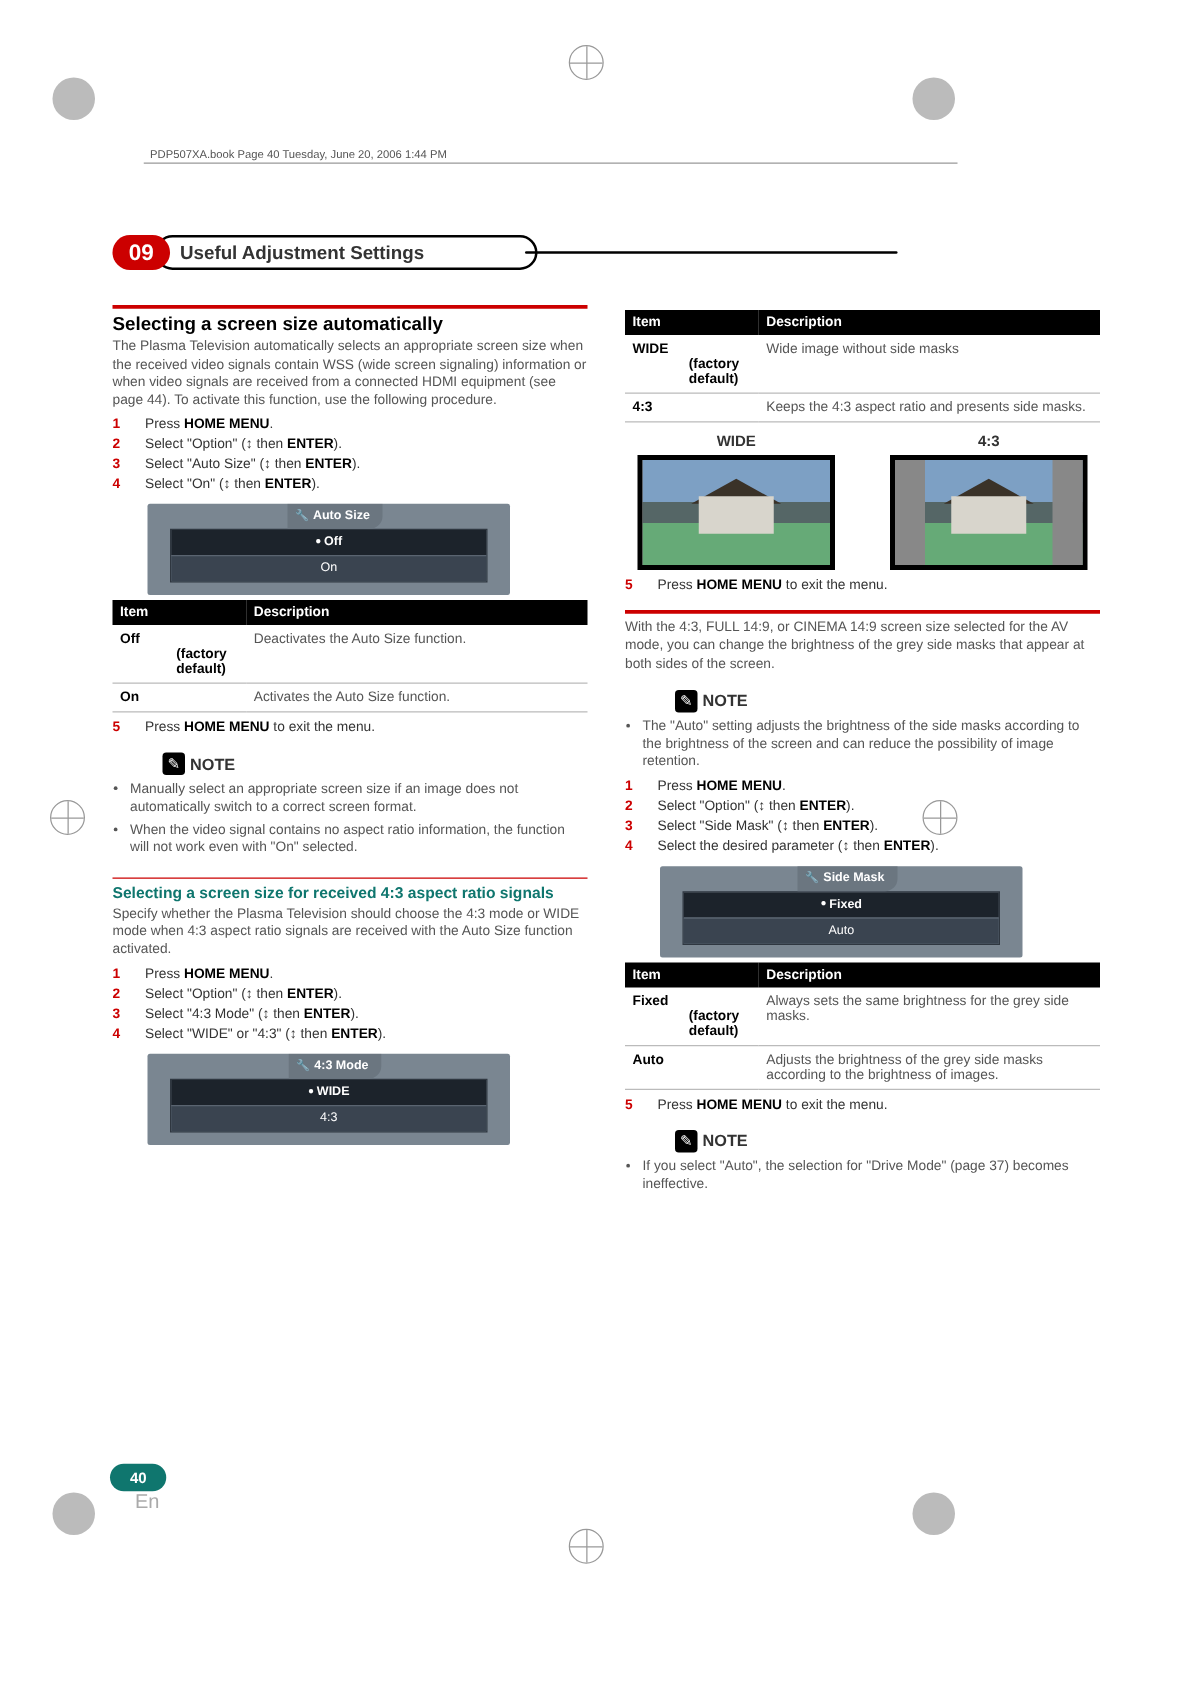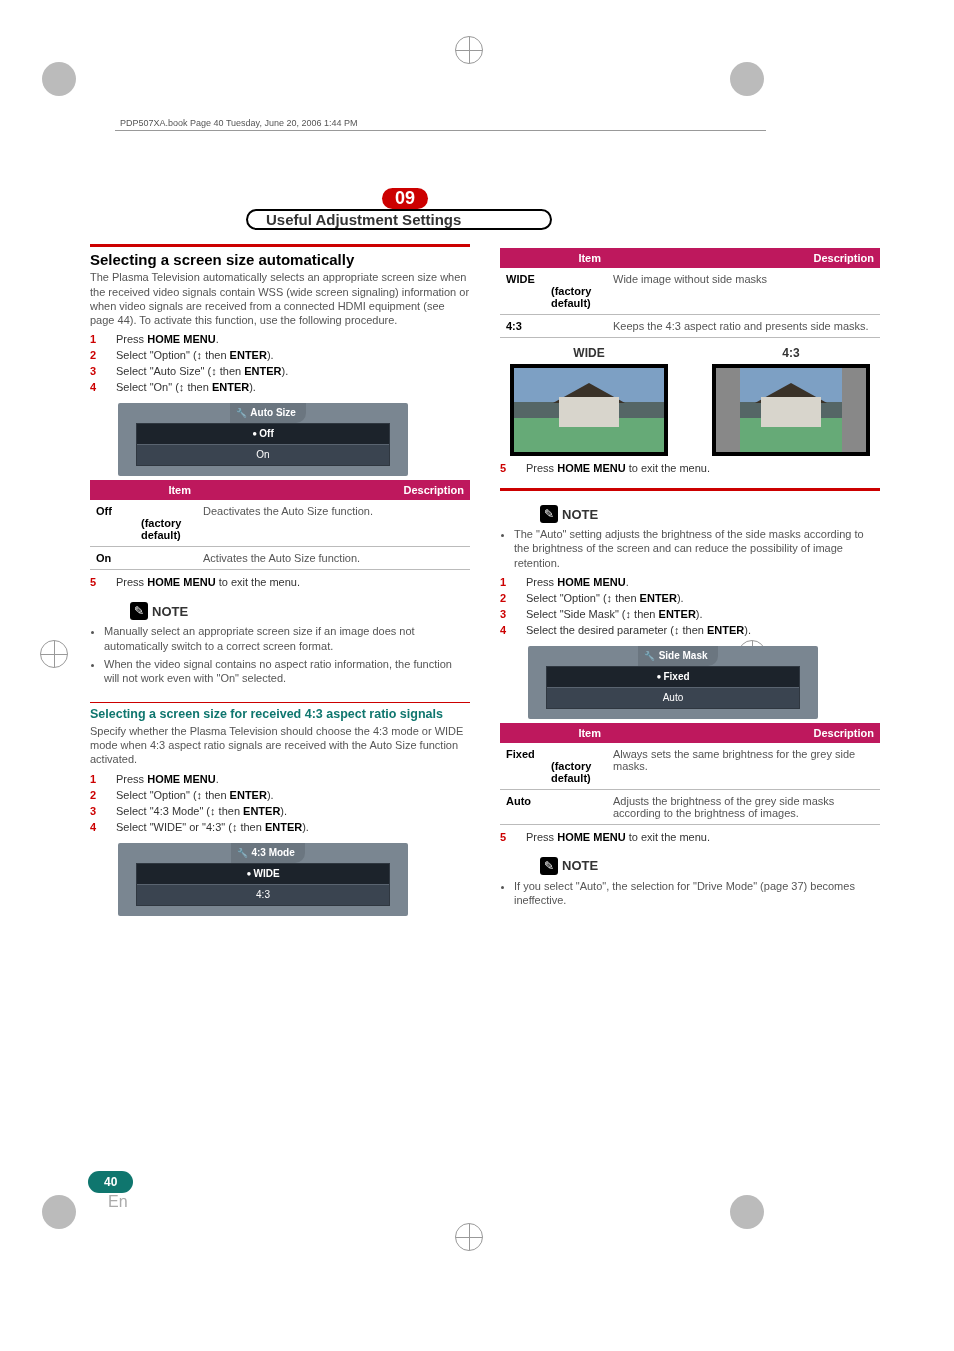--- a/index.html
+++ b/index.html
@@ -32,21 +32,21 @@
   }
   .header-rule { position:absolute; left:115px; right:40px; top:130px; height:1px; background:#999; }
 
   .content {
     position:absolute; left:90px; top:180px; width:790px;
     display:flex; gap:30px;
   }
   .col { width:380px; }
 
   
-  .chapter-bar { display:flex; align-items:center; margin-bottom:28px; height:28px;flex-direction:column;}
+  .chapter-bar { display:flex; align-items:center; margin-bottom:28px; height:28px;}
   .chapter-num {
     background:#c00; color:#fff; font-weight:bold; font-size:18px;
     width:46px; height:28px; border-radius:14px;
     display:flex; align-items:center; justify-content:center;
     margin-right:-2px; z-index:2;
   }
   .chapter-pill {
     border:2px solid #000; border-radius:14px; height:24px;
     padding-left:18px; padding-right:24px;
     display:flex; align-items:center;
@@ -81,21 +81,21 @@
     border-radius:0 0 10px 0; font-weight:bold; font-size:10px; margin-left:10px;
   }
   .menu-tab-icon { font-size:9px; opacity:.8; margin-right:3px; }
   .menu-inner { border:1px solid #2f3740; margin:0 18px 10px 18px; }
   .menu-row { padding:2px 12px; border-top:1px solid #5a6470; }
   .menu-row:first-child { border-top:none; background:#1c232b; font-weight:bold; }
   .bullet-dot::before { content:"● "; font-size:8px; position:relative; top:-1px; }
   .menu-row.sel { background:#3a4450; }
 
   table.desc { width:100%; border-collapse:collapse; font-size:11px; margin-top:4px;}
-  table.desc th { background:#be185d; color:#fff; font-weight:bold; text-align:right; padding:4px 6px; }
+  table.desc th { background:#000000; color:#fff; font-weight:bold; text-align:left; padding:4px 6px; }
   table.desc td { padding:5px 6px; color:#555; border-bottom:1px solid #bbb; vertical-align:top;}
   table.desc td.k { color:#000; font-weight:bold; width:95px; }
   .fdef { font-weight:bold; color:#000; display:block;padding-left:45px; }
 
   .note-head { display:flex; align-items:center; gap:4px; margin-top:14px;padding-left:40px; }
   .note-icon {
     width:18px; height:18px; background:#000; color:#fff; border-radius:3px;
     display:flex; align-items:center; justify-content:center; font-size:12px;
   }
   .note-icon::after{ content:"✎"; }
@@ -299,20 +299,21 @@
       </div>
 
       <ol class="steps">
         <li>
             <span class="step-num">5</span>
             <span class="step-text"><span>Press </span><b>HOME MENU</b><span> to exit the menu.</span></span>
           </li>
       </ol>
 
       <div class="section-rule" style="margin-top:14px;"></div>
+      <div class="body-text">With the 4:3, FULL 14:9, or CINEMA 14:9 screen size selected for the AV mode, you can change the brightness of the grey side masks that appear at both sides of the screen.</div>
 
       <div class="note-head">
         <span class="note-icon"></span>
         <span class="note-label">NOTE</span>
       </div>
       <ul class="note">
         <li>The "Auto" setting adjusts the brightness of the side masks according to the brightness of the screen and can reduce the possibility of image retention.</li>
       </ul>
 
       <ol class="steps">

